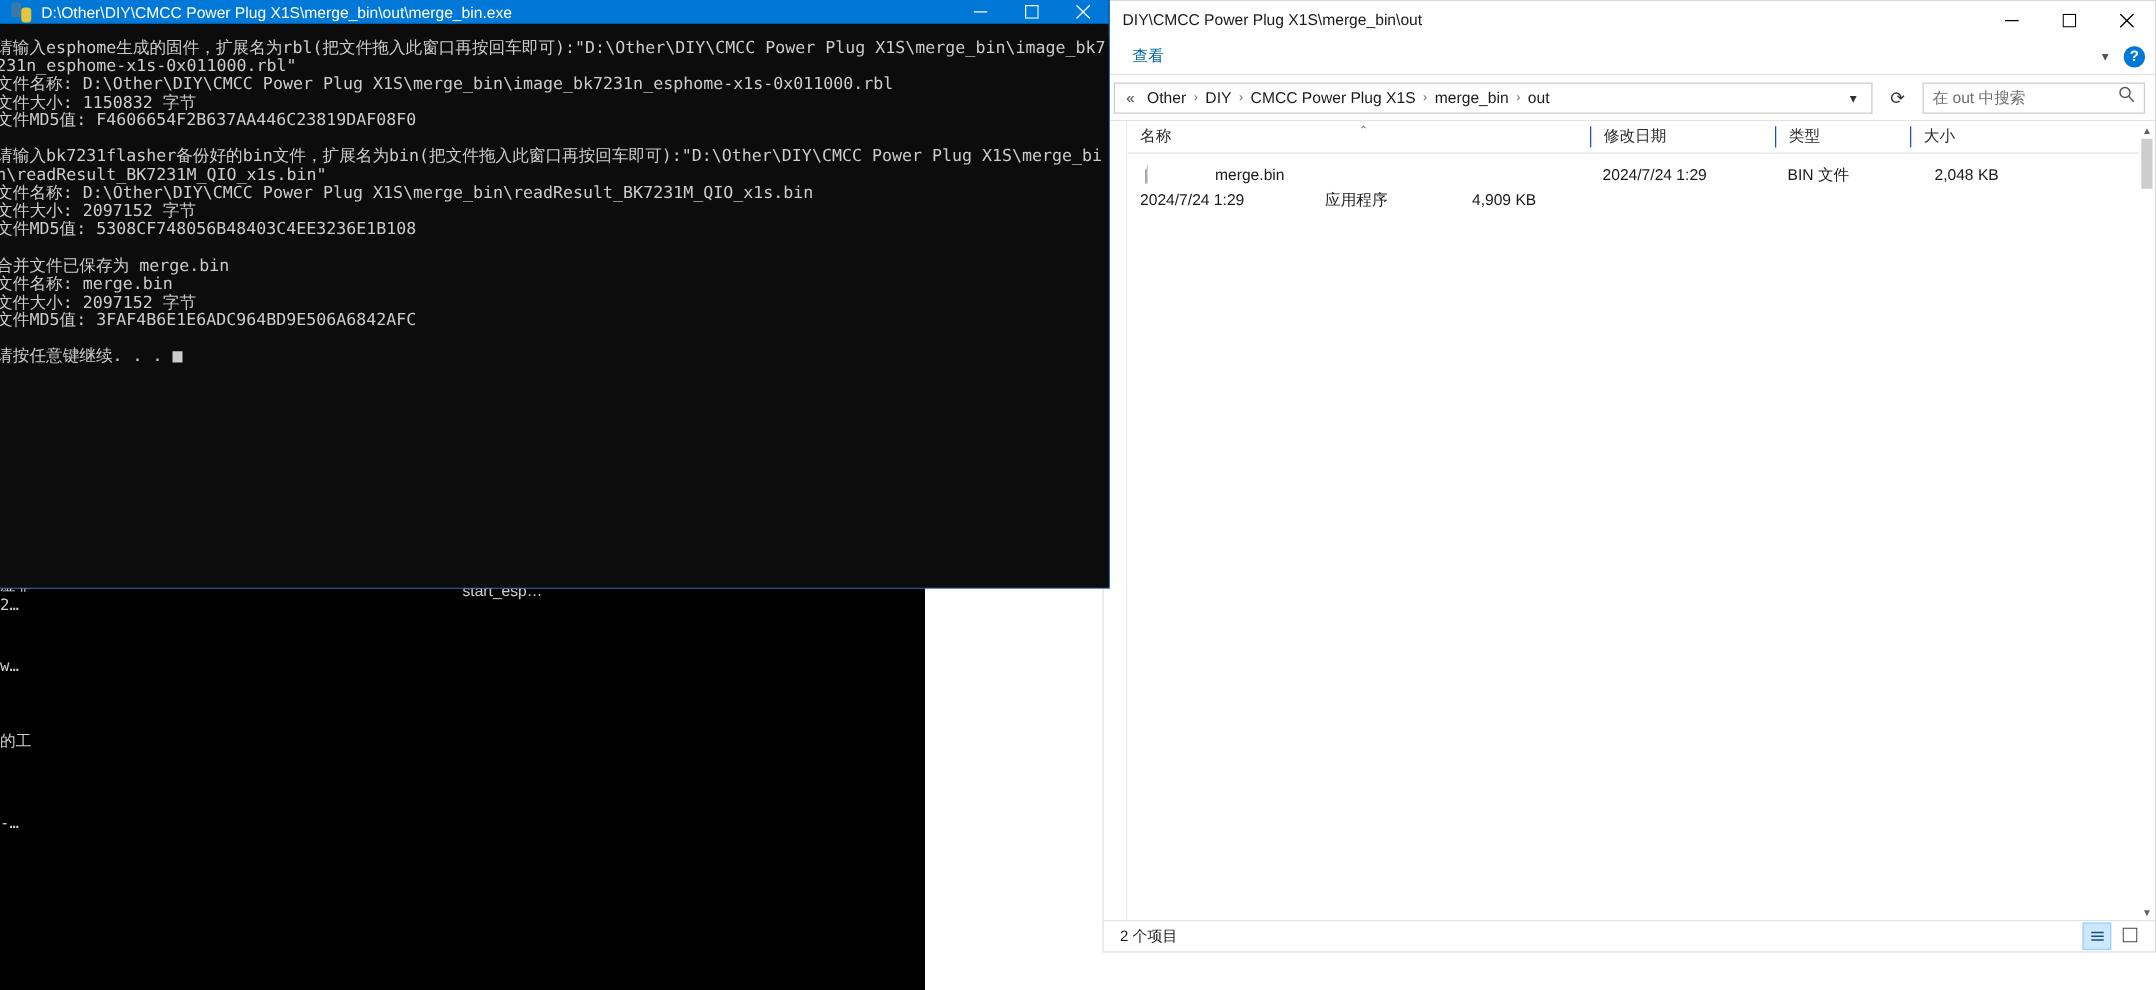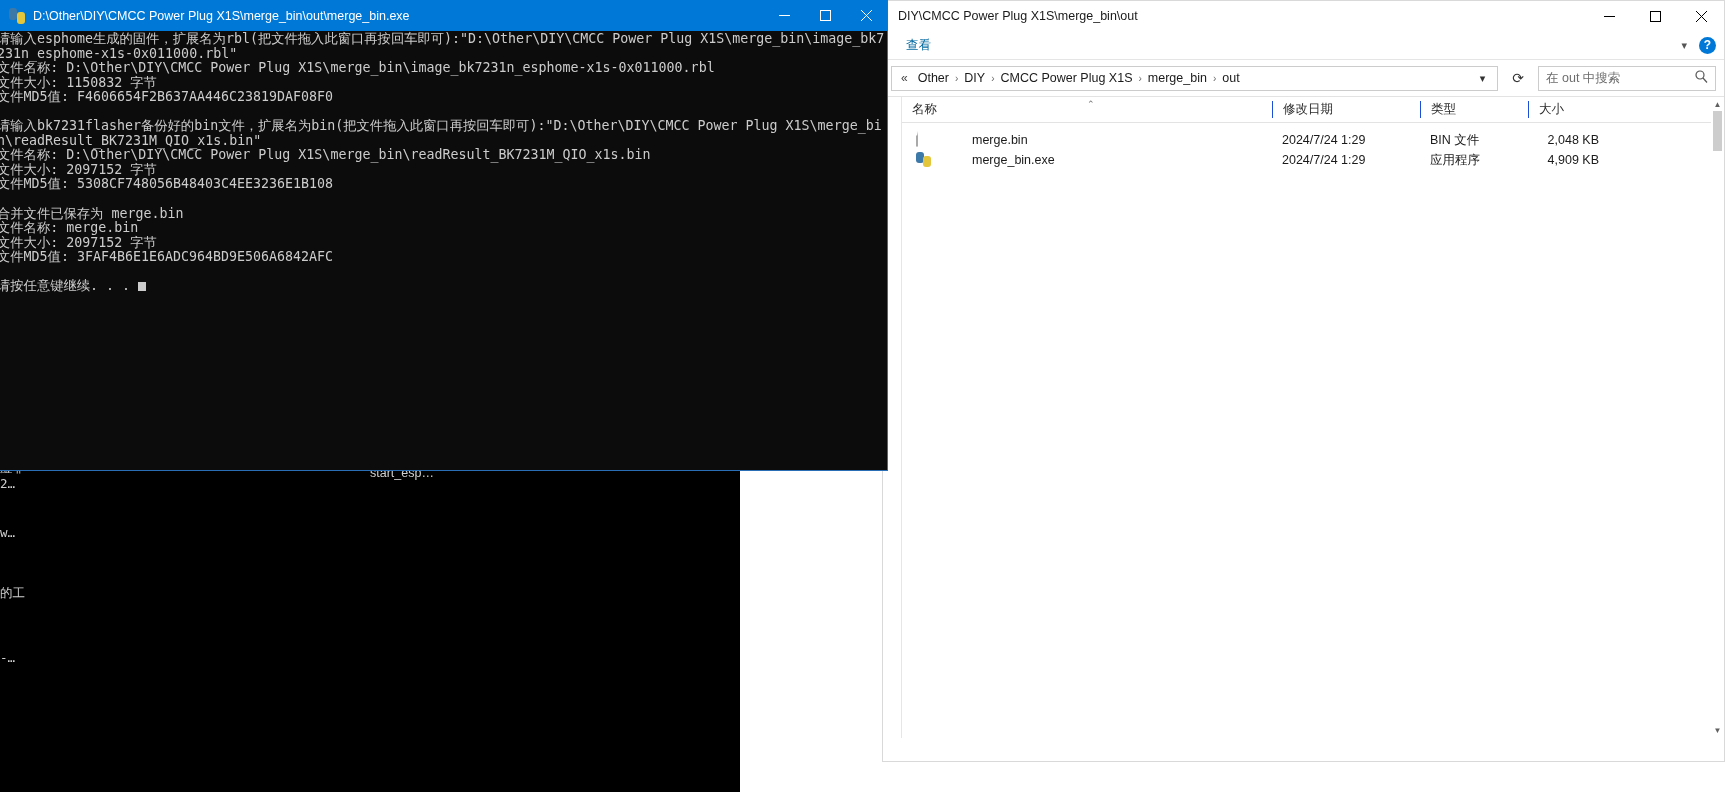--- a/index.html
+++ b/index.html
@@ -32,21 +32,21 @@
 
   
   .cmd-window {
     position: absolute; left: 0; top: 0;
     width: 887px; height: 470px;
     background: #0c0c0c;
     box-shadow: 0 0 0 1px #2a6fb5;
   }
   .cmd-titlebar {
     position: absolute; left: 0; top: 0;
-    width: 887px; height: 31px;
+    width: 887px; height: 19px;
     background: #0078d7;
     display: flex; align-items: center;
   }
   .cmd-title-icon {
     width: 16px; height: 16px; margin-left: 9px; margin-right: 8px;
     position: relative; flex: 0 0 auto;
   }
   .cmd-title-icon .py-a, .cmd-title-icon .py-b {
     position: absolute; width: 8px; height: 12px; border-radius: 3px;
   }
@@ -359,37 +359,50 @@
           <div class="cell name col-name">
             <span class="fileicon"><span class="doc-icon"></span></span>
             <span>merge.bin</span>
           </div>
           <div class="cell col-date">2024/7/24 1:29</div>
           <div class="cell col-type">BIN 文件</div>
           <div class="cell size col-size">2,048 KB</div>
         </div>
 
         <div class="file-row">
-          <div class="cell name col-name">
-            <span class="fileicon"><span class="py-icon"><span class="a"></span><span class="b"></span></span></span>
-            <span>merge_bin.exe</span>
-          </div>
           <div class="cell col-date">2024/7/24 1:29</div>
           <div class="cell col-type">应用程序</div>
           <div class="cell size col-size">4,909 KB</div>
         </div>
 
         <div class="scrollbar-v">
           <div class="scroll-arrow" style="margin-top:3px;">▲</div>
           <div class="thumb" style="top:14px;"></div>
           <div class="scroll-arrow" style="position:absolute;bottom:3px;width:13px;">▼</div>
         </div>
       </div>
     </div>
 
+    <div class="exp-status">
+      <div class="status-text">2 个项目</div>
+      <div class="status-viewbtns">
+        <div class="viewbtn active">
+          <svg width="12" height="12" viewBox="0 0 12 12">
+              <line x1="1" y1="3" x2="11" y2="3" stroke="#1a4d80" stroke-width="1.2"></line>
+              <line x1="1" y1="6" x2="11" y2="6" stroke="#1a4d80" stroke-width="1.2"></line>
+              <line x1="1" y1="9" x2="11" y2="9" stroke="#1a4d80" stroke-width="1.2"></line>
+            </svg>
+        </div>
+        <div class="viewbtn">
+          <svg width="12" height="12" viewBox="0 0 12 12">
+              <rect x="0.5" y="0.5" width="11" height="11" fill="none" stroke="#444" stroke-width="1"></rect>
+            </svg>
+        </div>
+      </div>
+    </div>
   </div>
 
   <div class="cmd-window">
     <div class="cmd-titlebar">
       <span class="cmd-title-icon">
         <span class="py-a"></span>
           <span class="py-b"></span>
       </span>
       <span class="cmd-title-text">D:\Other\DIY\CMCC Power Plug X1S\merge_bin\out\merge_bin.exe</span>
       <span class="cmd-btns">

